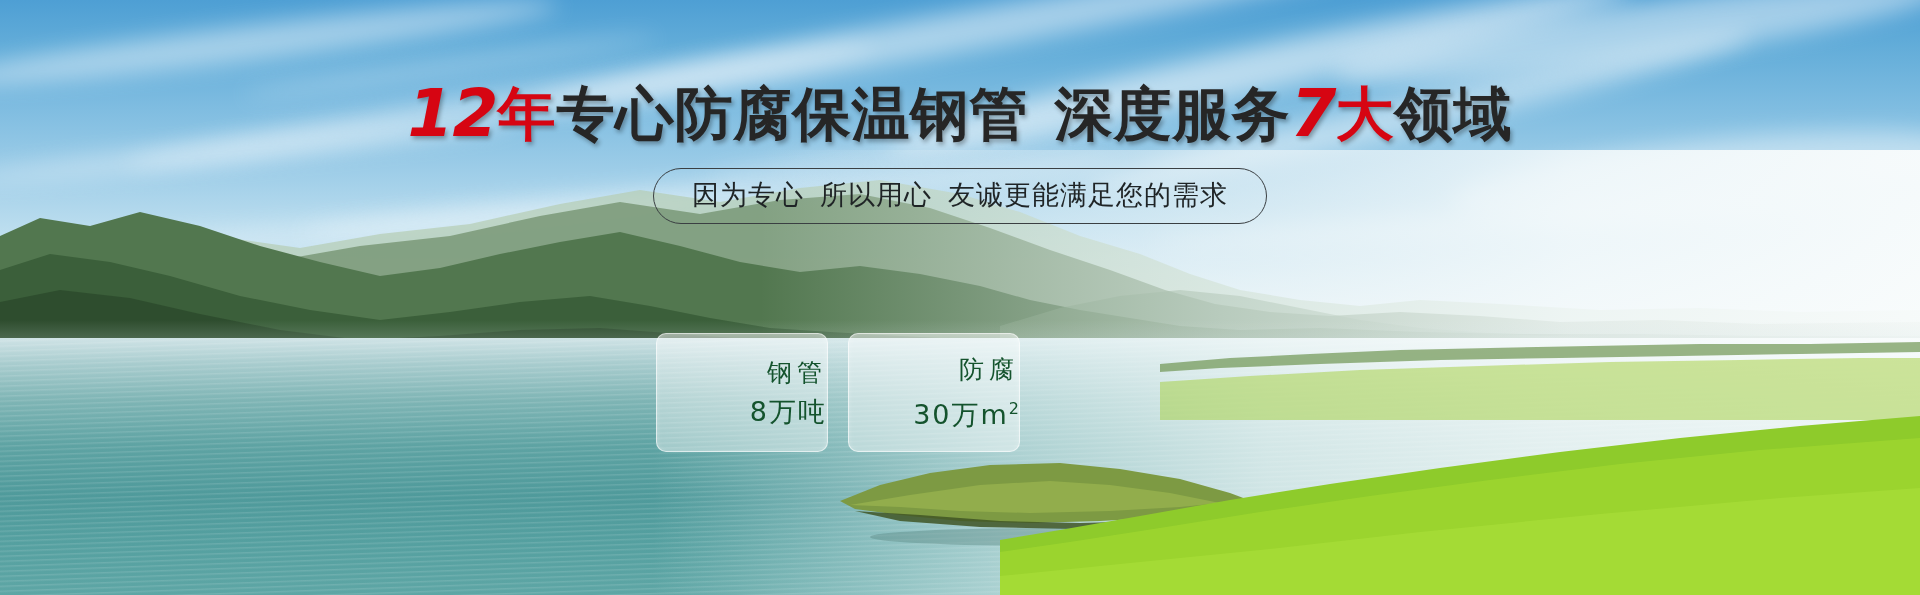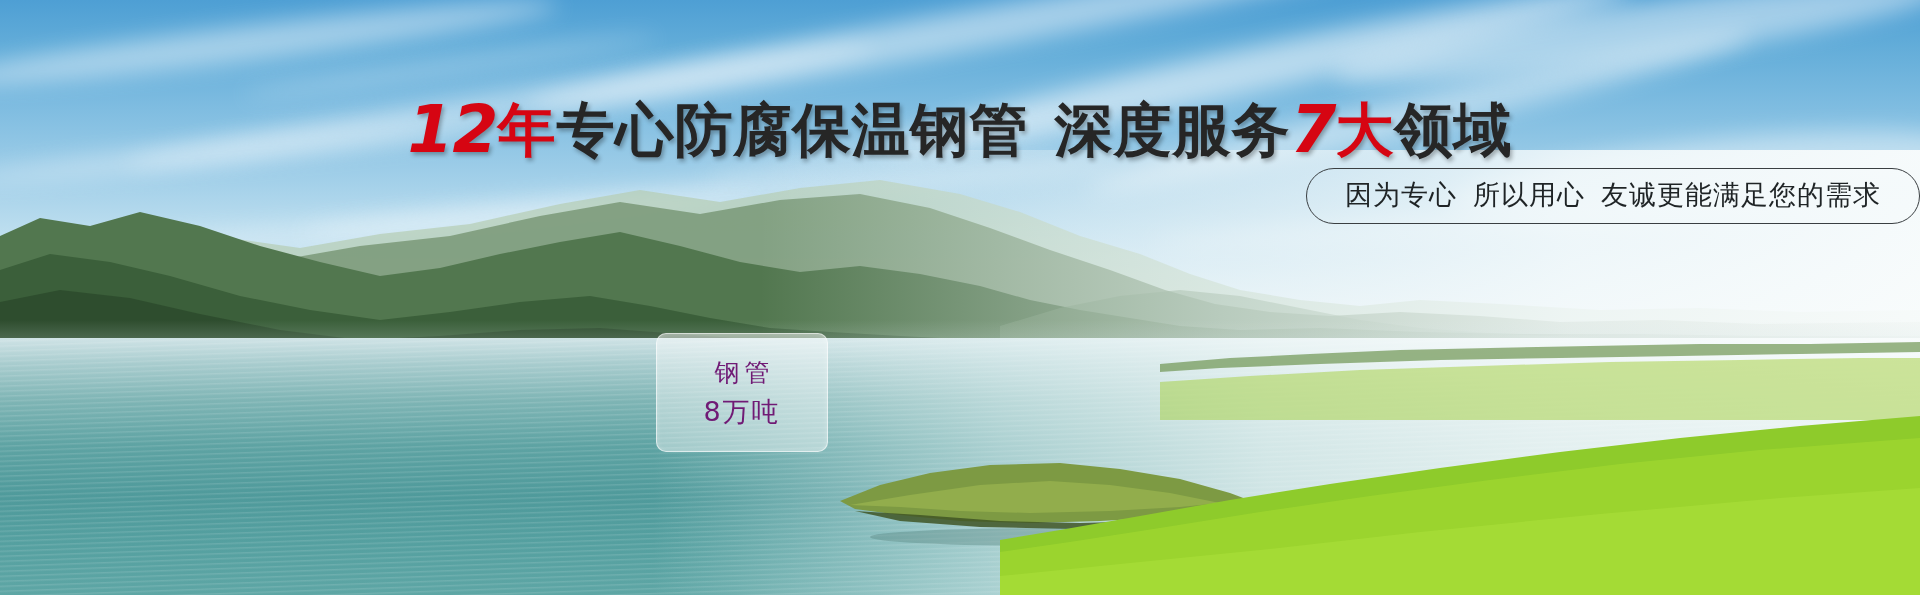--- a/index.html
+++ b/index.html
@@ -92,21 +92,21 @@
   }
   .grass-far{
     position:absolute;right:0;top:300px;width:760px;height:120px;
   }
 
   
   .island{position:absolute;left:810px;top:455px;width:460px;height:110px;}
 
   
   .headline{
-    position:absolute;left:0;top:98px;width:1920px;
+    position:absolute;left:0;top:82px;width:1920px;
     text-align:center;
     font-family:"DejaVu Sans","Liberation Sans",sans-serif;
     font-weight:700;
     font-size:58px;
     line-height:64px;
     letter-spacing:1px;
     white-space:nowrap;
     text-shadow:2px 3px 4px rgba(0,0,0,.30);
   }
   .hl-dark{color:#262626;}
@@ -114,21 +114,21 @@
   .hl-num{
     font-size:66px;
     font-style:italic;
     letter-spacing:-1px;
     vertical-align:-2px;
   }
   .hl-gap{display:inline-block;width:26px;}
 
   
   .pill-wrap{
-    position:absolute;left:0;top:168px;width:1920px;text-align:right;
+    position:absolute;left:0;top:168px;width:1920px;text-align:center;
   }
   .pill{
     display:inline-block;
     padding:9px 38px 11px;
     border:1.5px solid #3a3f42;
     border-radius:30px;
     color:#1f2426;
     font-family:"DejaVu Sans","Liberation Sans",sans-serif;
     font-size:27px;
     line-height:34px;
@@ -143,22 +143,22 @@
     position:absolute;left:656px;top:333px;
     display:flex;gap:20px;
   }
   .card{
     width:170px;height:117px;
     border-radius:10px;
     border:1px solid rgba(255,255,255,.62);
     background:rgba(255,255,255,.42);
     box-shadow:0 1px 5px rgba(255,255,255,.25) inset;
     display:flex;flex-direction:column;
-    align-items:center;justify-content:center;
-    color:#701a75;
+    align-items:flex-end;justify-content:center;
+    color:#14532d;
     font-family:"DejaVu Sans","Liberation Sans",sans-serif;
   }
   .card .c-title{
     font-size:25px;line-height:30px;letter-spacing:5px;
     text-indent:5px;margin-bottom:8px;
   }
   .card .c-value{
     font-size:27px;line-height:32px;letter-spacing:2px;
   }
   .card .c-value sup{font-size:16px;vertical-align:super;letter-spacing:0;}
@@ -254,17 +254,21 @@
     </div>
   </div>
 
   <div class="cards">
 
     <div class="card">
       <div class="c-title">钢管</div>
       <div class="c-value"><span>8万吨</span></div>
     </div>
 
+    <div class="card">
+      <div class="c-title">防腐</div>
+      <div class="c-value"><span>30万m</span><sup>2</sup></div>
+    </div>
 
 
   </div>
 
 </div>
 
 </body></html>

